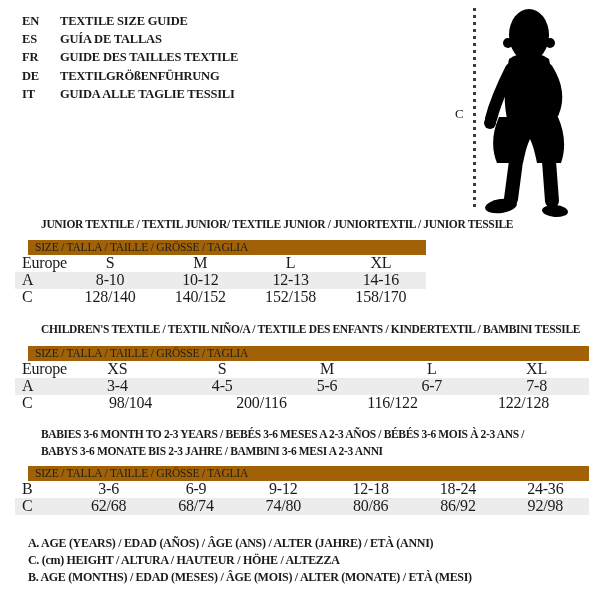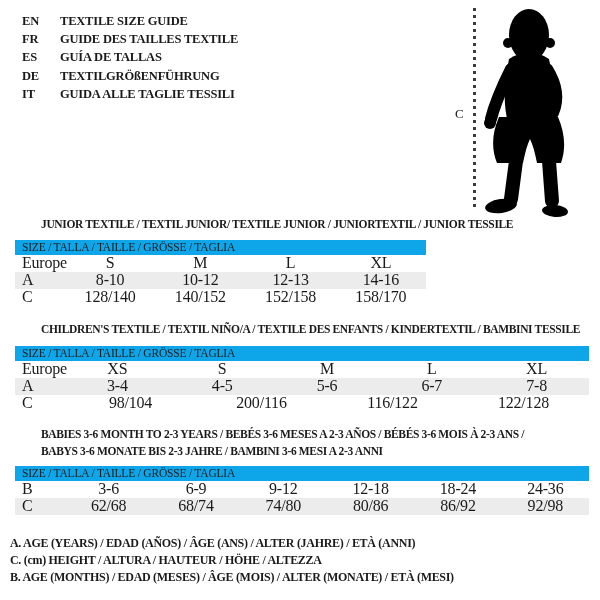--- a/index.html
+++ b/index.html
@@ -31,49 +31,49 @@
     letter-spacing:-0.35px; white-space:nowrap; line-height:16px;margin-left:20px;
   }
   .section-title.two-line { line-height:17px; }
 
   
   .tbl { position:absolute; }
   .tbl1 { left:15px; top:240px; width:411px; }
   .tbl2 { left:15px; top:346px; width:574px; }
   .tbl3 { left:15px; top:466px; width:574px; }
   .thead {
-    height:15px; line-height:15px; background:#0ea5e9; padding-left:7px;
-    font-size:11.5px; letter-spacing:-0.2px; color:#1d1d1d;
+    height:15px; line-height:15px; background:#a16207; padding-left:7px;
+    font-size:11.5px; letter-spacing:-0.2px; color:#1d1d1d;margin-left:13px;
   }
   .trow { display:flex; height:17px; line-height:16px; font-size:16px; letter-spacing:-0.2px; }
   .trow.shaded { background:#ececec; }
   .tlabel { width:50px; flex:0 0 50px; padding-left:7px; box-sizing:border-box; }
   .tcell { flex:1 1 0; text-align:center; }
 
   
-  .legend { position:absolute; left:10px; top:535px; }
+  .legend { position:absolute; left:28px; top:535px; }
   .legend-row { height:17px; line-height:17px; font-weight:bold; font-size:12px; letter-spacing:-0.3px; white-space:nowrap; }
 </style>
 </head>
 <body>
 
 <div class="page">
 
   <div class="lang-list">
     <div class="lang-row">
       <span class="lang-code">EN</span>
       <span class="lang-label">TEXTILE SIZE GUIDE</span>
     </div>
     <div class="lang-row">
+      <span class="lang-code">ES</span>
+      <span class="lang-label">GUÍA DE TALLAS</span>
+    </div>
+    <div class="lang-row">
       <span class="lang-code">FR</span>
       <span class="lang-label">GUIDE DES TAILLES TEXTILE</span>
-    </div>
-    <div class="lang-row">
-      <span class="lang-code">ES</span>
-      <span class="lang-label">GUÍA DE TALLAS</span>
     </div>
     <div class="lang-row">
       <span class="lang-code">DE</span>
       <span class="lang-label">TEXTILGRÖßENFÜHRUNG</span>
     </div>
     <div class="lang-row">
       <span class="lang-code">IT</span>
       <span class="lang-label">GUIDA ALLE TAGLIE TESSILI</span>
     </div>
   </div>

